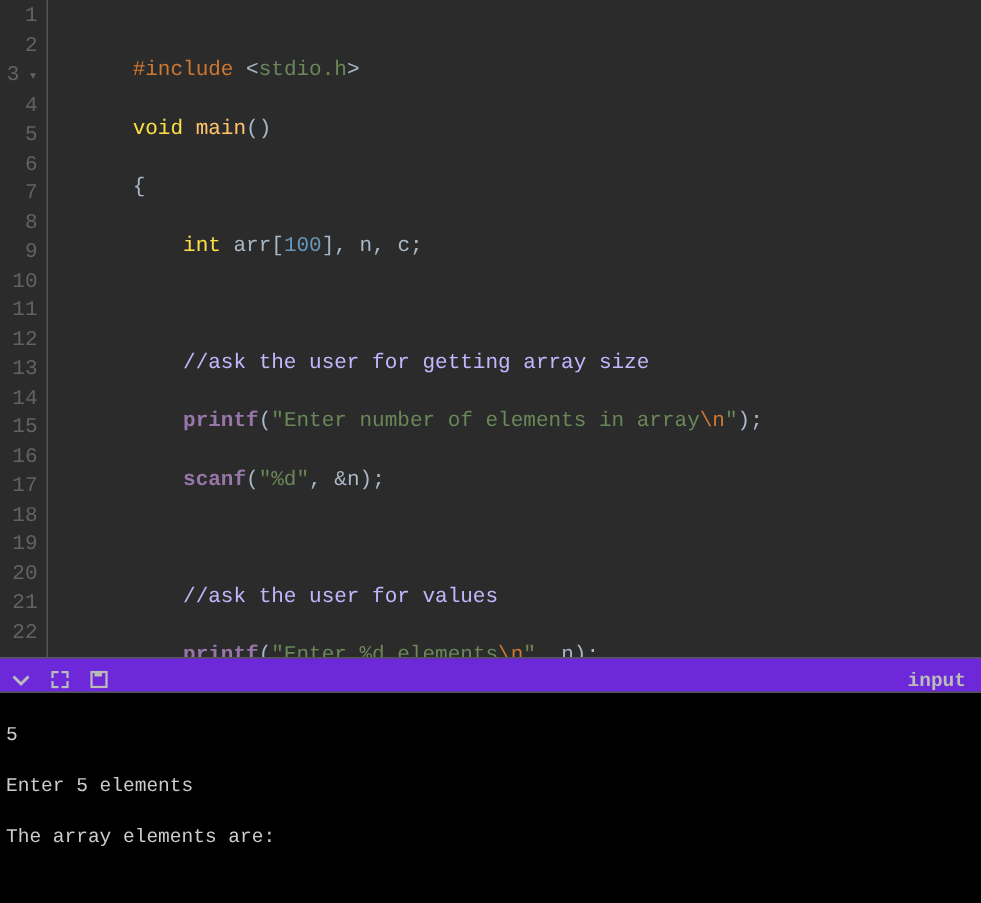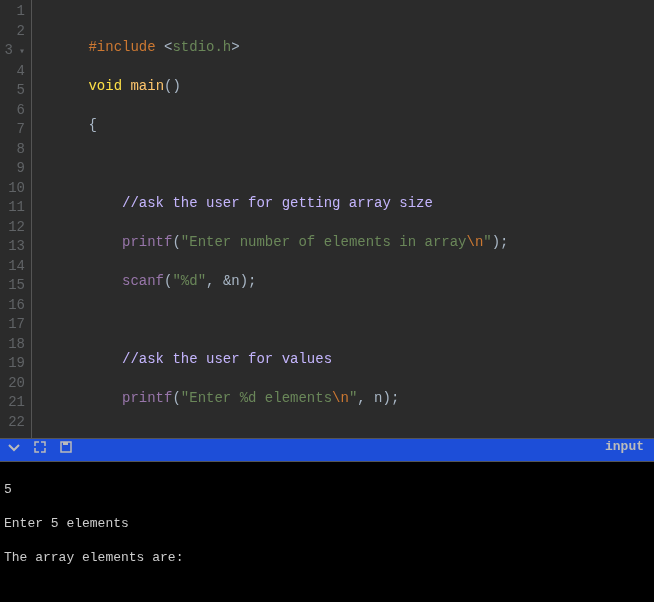--- a/index.html
+++ b/index.html
@@ -42,30 +42,30 @@
 .tok-pp { color: #cc7832; }
 .tok-inc { color: #6a8759; }
 .tok-ty { color: #fde047; }
 .tok-fn { color: #ffc66d; }
 .tok-id { color: #a9b7c6; }
 .tok-num { color: #6897bb; }
 .tok-str { color: #6a8759; }
 .tok-esc { color: #cc7832; }
 .tok-cm { color: #c4b5fd; }
 .tok-pn { color: #a9b7c6; }
-.tok-printf { color: #9876aa; }
+.tok-printf { color: #9876aa; font-weight: bold; }
 .fold-marker { color:#606366; font-size:10px; }
 
 .toolbar {
   height: 24px;
-  background: #1d4ed8;
+  background: #6d28d9;
   border-top: 1px solid #555;
   border-bottom: 1px solid #555;
   display: flex;
-  align-items: flex-start;
+  align-items: flex-end;
   color: #bbbbbb;
 }
 .toolbar-left { display:flex; gap:10px; padding-left:6px; align-items:center; }
 .toolbar-right { margin-left:auto; padding-right:10px; font-weight:bold; font-size:13px; color:#bbbbbb; }
 .tb-icon { width:16px; height:16px; display:flex; align-items:center; justify-content:center; cursor:pointer; }
 
 .console-pane {
   background: #000;
   color: #cccccc;
   padding: 2px 4px;
@@ -101,20 +101,21 @@
     <span class="line-no">19</span>
     <span class="line-no">20</span>
     <span class="line-no">21</span>
     <span class="line-no">22</span>
   </div>
 
   <div class="code-area">
 <div class="code-line">      <span class="tok-pp">#include </span><span class="tok-pn">&lt;</span><span class="tok-inc">stdio.h</span><span class="tok-pn">&gt;</span></div>
 <div class="code-line">      <span class="tok-ty">void</span><span> </span><span class="tok-fn">main</span><span class="tok-pn">()</span></div>
 <div class="code-line">      <span class="tok-pn">{</span></div>
+<div class="code-line">          <span class="tok-ty">int</span><span> </span><span class="tok-id">arr</span><span class="tok-pn">[</span><span class="tok-num">100</span><span class="tok-pn">], </span><span class="tok-id">n</span><span class="tok-pn">, </span><span class="tok-id">c</span><span class="tok-pn">;</span></div>
 <div class="code-line"></div>
 <div class="code-line">          <span class="tok-cm">//ask the user for getting array size</span></div>
 <div class="code-line">          <span class="tok-printf">printf</span><span class="tok-pn">(</span><span class="tok-str">"</span><span class="tok-str">Enter number of elements in array</span><span class="tok-esc">\n</span><span class="tok-str">"</span><span class="tok-pn">);</span></div>
 <div class="code-line">          <span class="tok-printf">scanf</span><span class="tok-pn">(</span><span class="tok-str">"</span><span class="tok-str">%d</span><span class="tok-str">"</span><span class="tok-pn">, </span><span class="tok-pn">&amp;</span><span class="tok-id">n</span><span class="tok-pn">);</span></div>
 <div class="code-line"></div>
 <div class="code-line">          <span class="tok-cm">//ask the user for values</span></div>
 <div class="code-line">          <span class="tok-printf">printf</span><span class="tok-pn">(</span><span class="tok-str">"</span><span class="tok-str">Enter %d elements</span><span class="tok-esc">\n</span><span class="tok-str">"</span><span class="tok-pn">, </span><span class="tok-id">n</span><span class="tok-pn">);</span></div>
 
 
 

